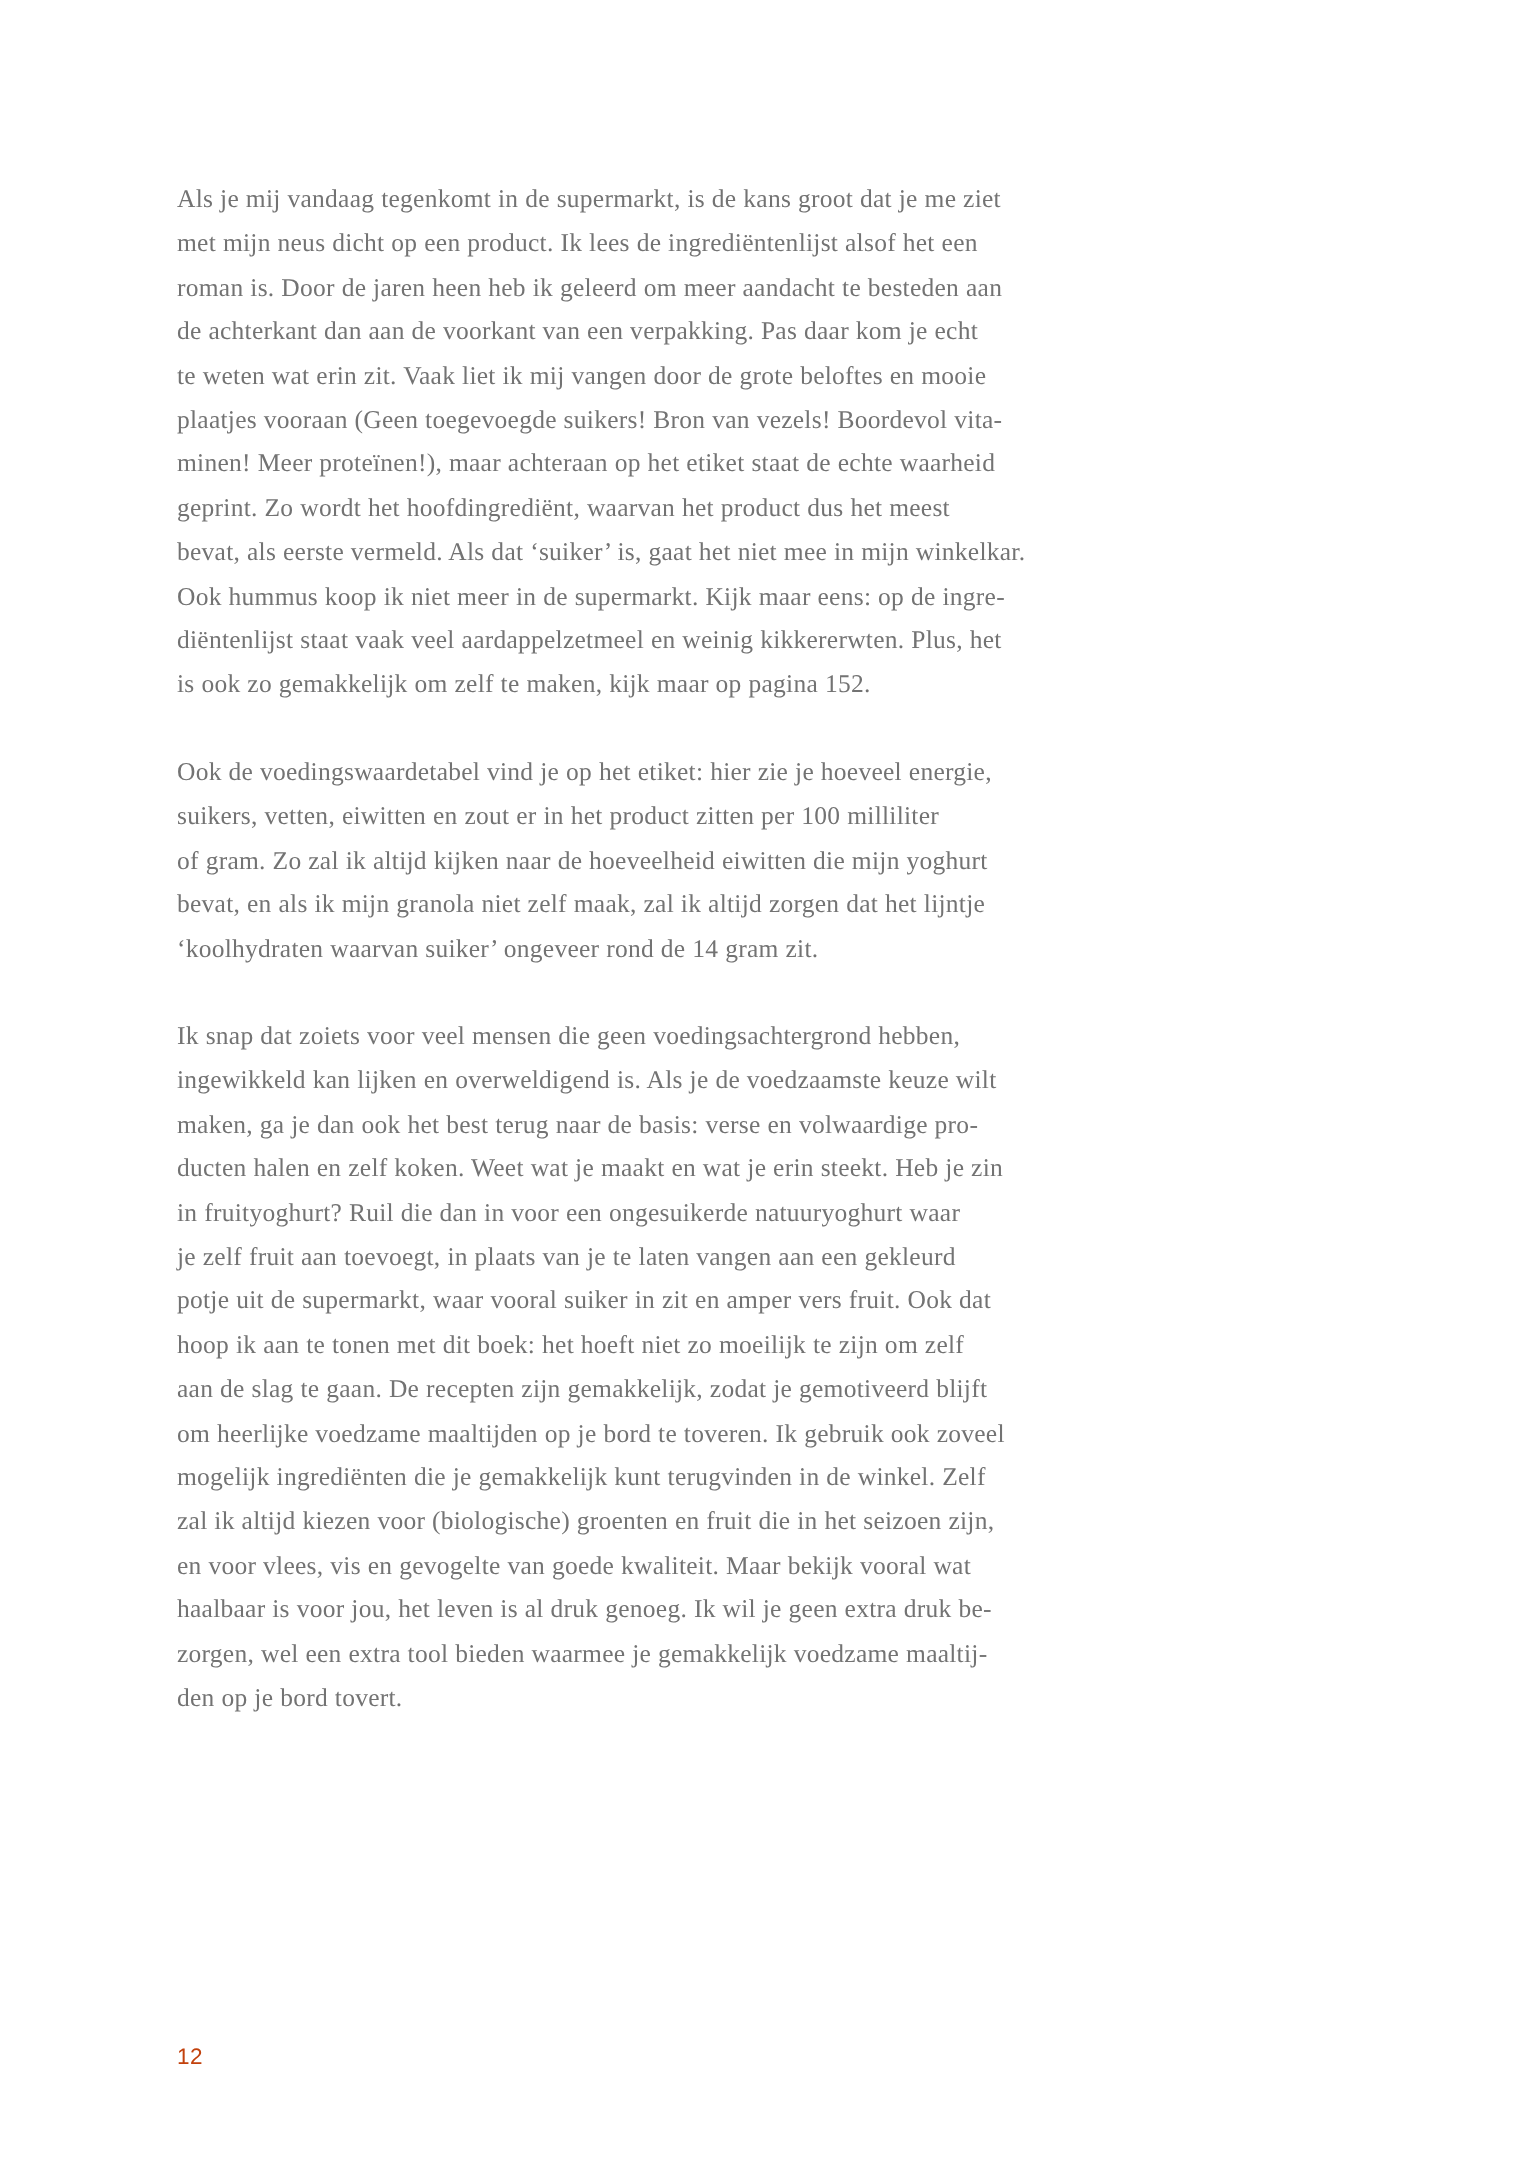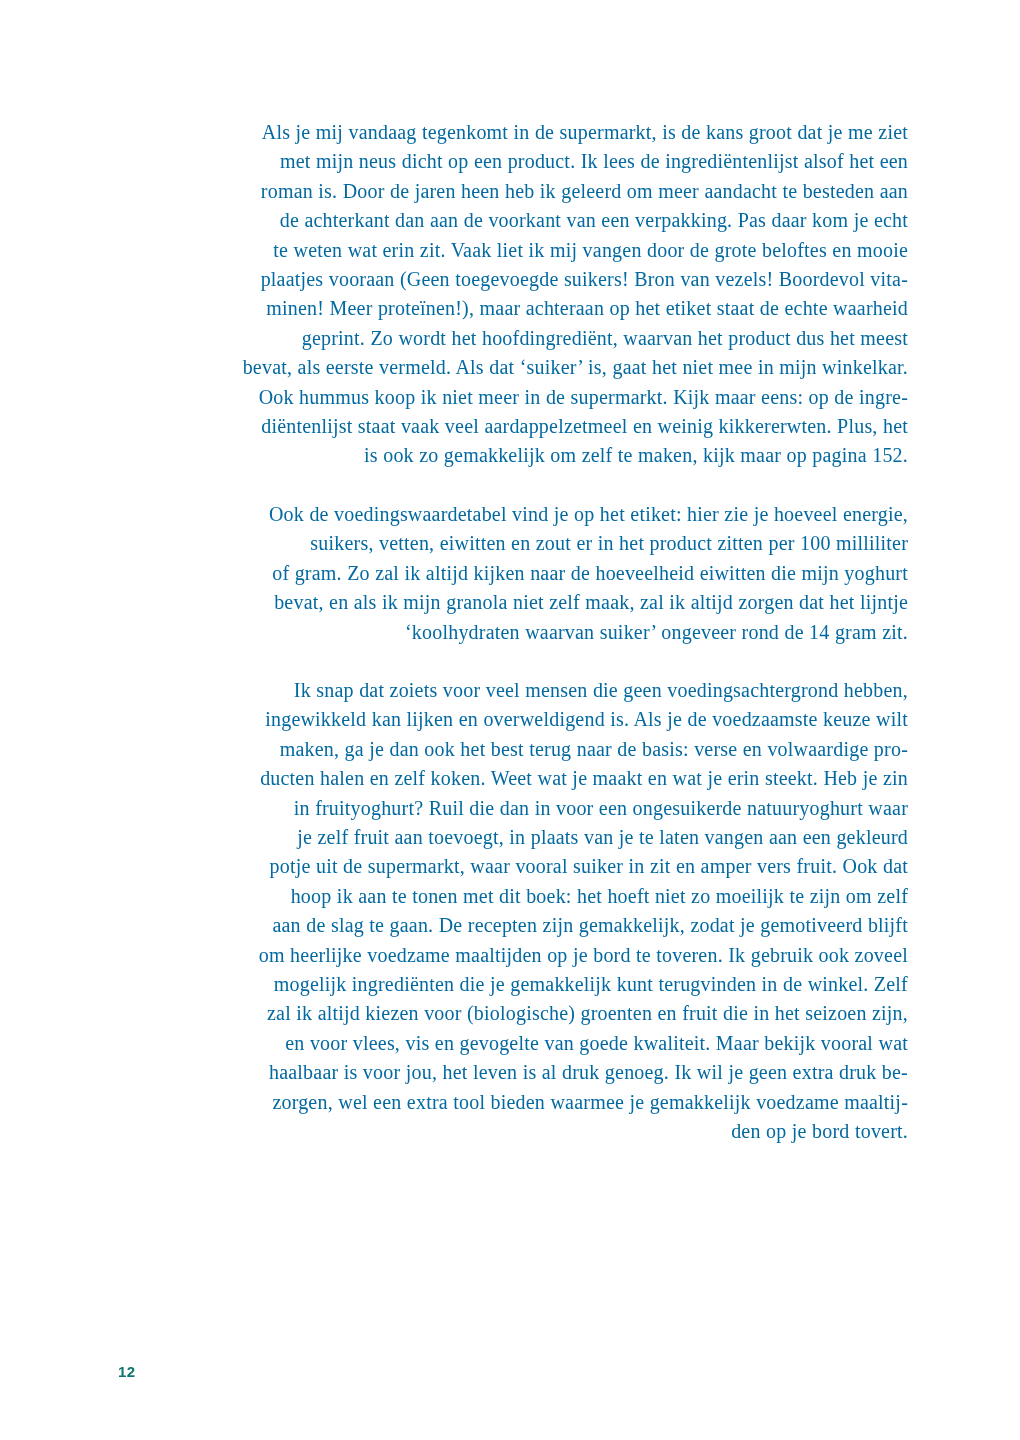--- a/index.html
+++ b/index.html
@@ -25,43 +25,43 @@
 
   .text-column {
     position: absolute;
     left: 118px;
     top: 118px;
     width: 790px;
   }
 
   .body-paragraph {
     margin: 0 0 29px 0;
-    font-size: 20px;
+    font-size: 17px;
     line-height: 29.4px;
-    color: #0369a1;
-    text-align: right;
+    color: #737373;
+    text-align: left;
     letter-spacing: 0.01em;
     word-spacing: 0.01em;
     white-space: pre-line;
     hyphens: none;
   }
 
   .body-paragraph:last-child {
     margin-bottom: 12px;
   }
 
   .page-number {
     position: absolute;
     left: 118px;
     top: 1363px;
     font-family: "Liberation Sans", "DejaVu Sans", sans-serif;
     font-size: 15px;
-    font-weight: 700;
+    font-weight: 400;
     letter-spacing: 0.02em;
-    color: #0f766e;
+    color: #c2410c;
   }
 </style>
 </head>
 <body>
 
 <div class="page">
 
   <div class="text-column">
 
     <p class="body-paragraph">Als je mij vandaag tegenkomt in de supermarkt, is de kans groot dat je me ziet

